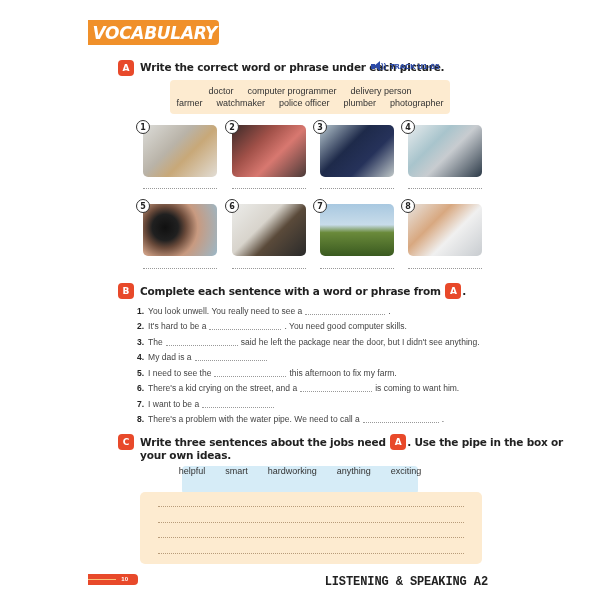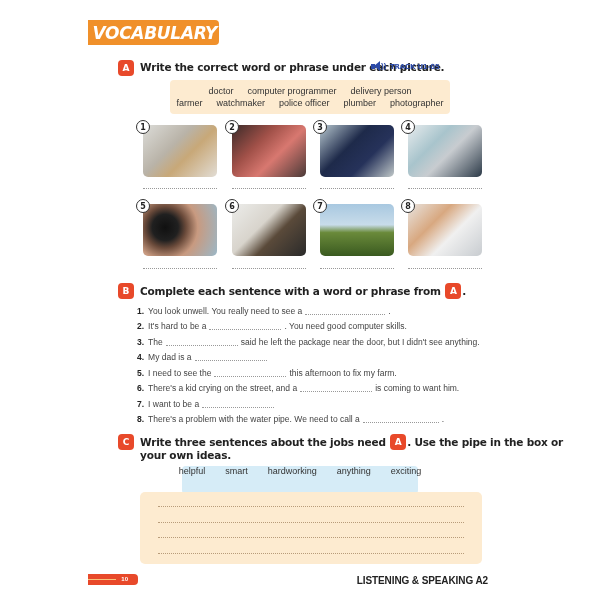--- a/index.html
+++ b/index.html
@@ -78,22 +78,22 @@
   }
   .writebox .wl { position: absolute; left: 18px; right: 18px; height: 0; border-top: 1px dotted #b89c7a; }
 
   .footer-tab {
     position: absolute; left: 88px; top: 574px; width: 50px; height: 11px;
     background: #e8492a; border-radius: 0 4px 4px 0;
   }
   .footer-tab .bar { position: absolute; left: 0; top: 5px; width: 28px; height: 1px; background: #f9c27a; }
   .footer-tab .pg { position: absolute; right: 10px; top: 0; font-size: 6px; color: #fff; font-weight: bold; line-height: 11px; }
   .footer-right {
-    position: absolute; right: 112px; top: 575px; font-size: 10px; font-weight: bold; color: #222;
-    font-family: Liberation Sans, sans-serif; letter-spacing: -0.1px;
+    position: absolute; right: 112px; top: 575px; font-size: 12px; font-weight: bold; color: #222;
+    font-family: Liberation Mono, monospace; letter-spacing: -0.1px;
   }
 </style>
 </head>
 <body>
 
 <div class="title-banner">
   <span>VOCABULARY</span>
 </div>
 
 <div class="badge" style="left:118px; top:60px;">A</div>

